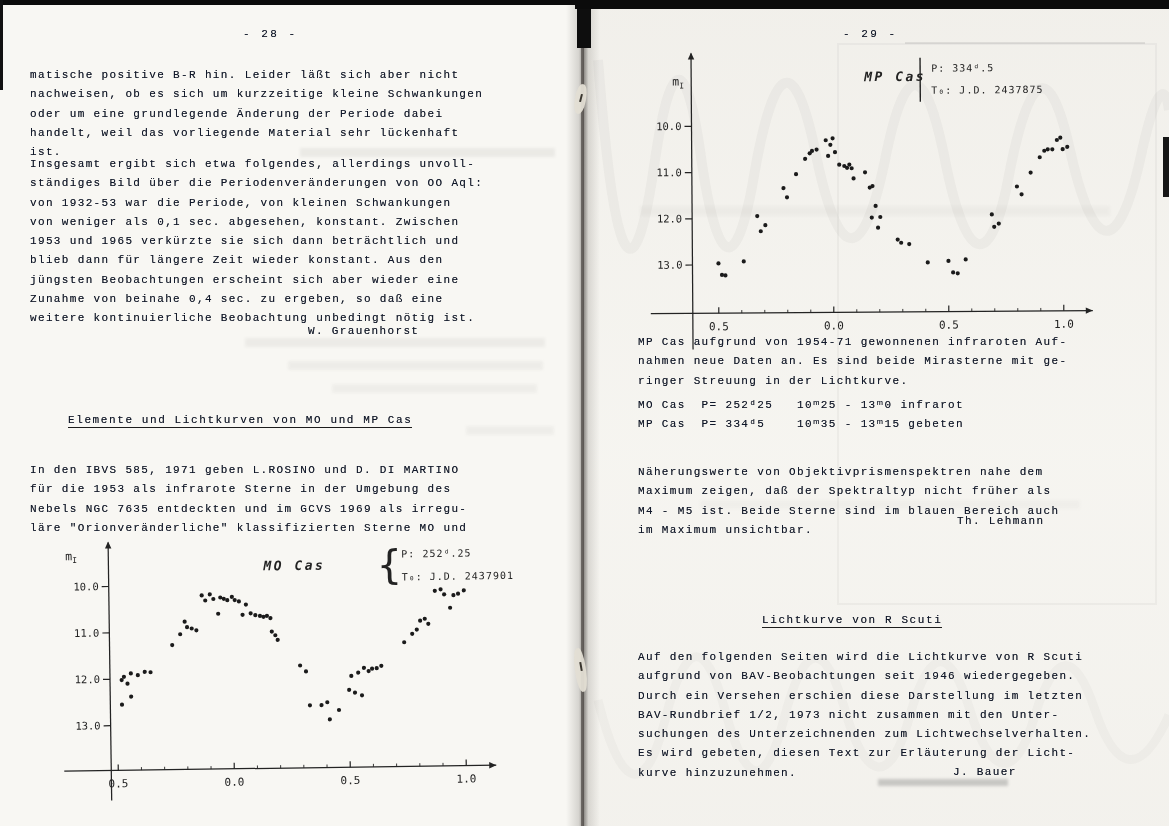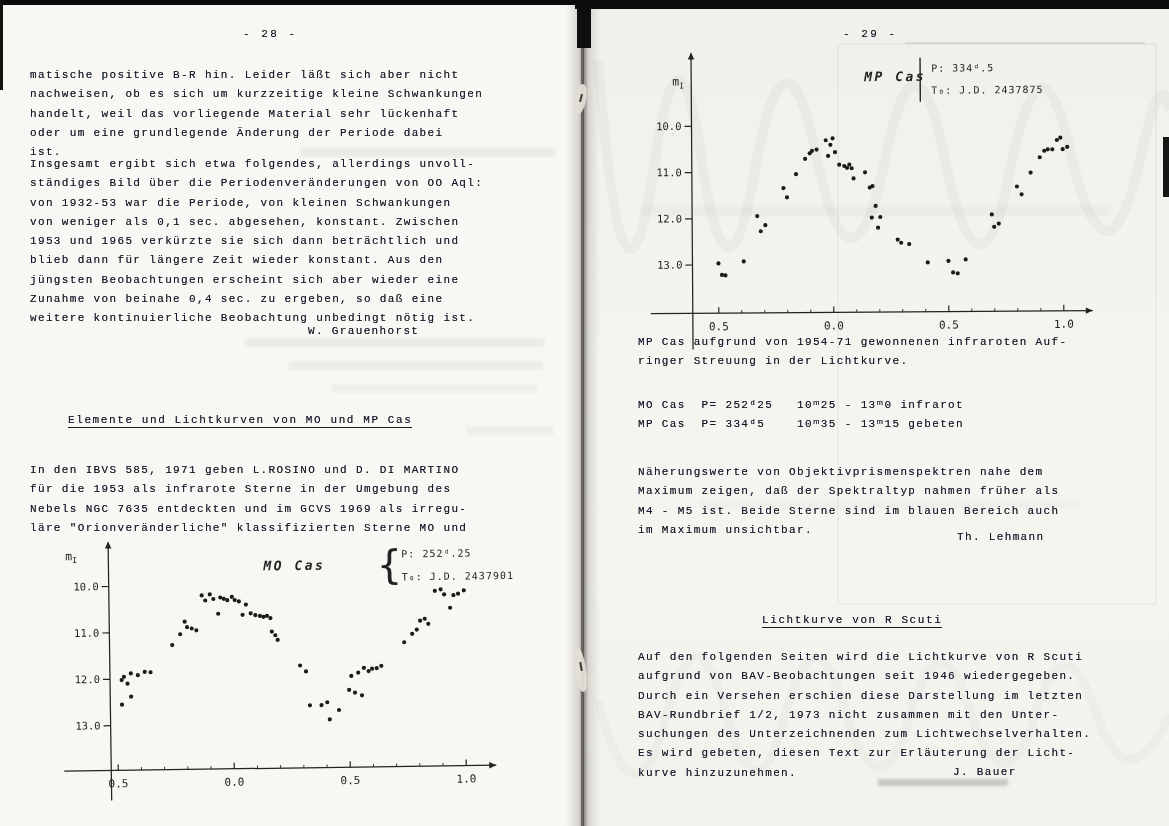--- a/index.html
+++ b/index.html
@@ -58,21 +58,21 @@
   <div class="abs stitch" style="left:580px;top:662px;height:9px;transform:rotate(-10deg);"></div>
 
   <div class="abs topbar" style="left:0;top:0;width:1169px;height:5px;"></div>
   <div class="abs topbar" style="left:575px;top:0;width:594px;height:9px;"></div>
   <div class="abs" style="left:0;top:0;width:3px;height:90px;background:#111;"></div>
   <div class="abs" style="left:1163px;top:137px;width:6px;height:60px;background:#161616;"></div>
 
   <div class="abs" style="left:0;top:0;width:584px;height:826px;">
     <div class="tline pagenum" style="left:243px;top:28px;">- 28 -</div>
 
-    <div class="para" style="left:30px;top:26px;margin-top:40px;"><div class="line">matische positive B-R hin. Leider läßt sich aber nicht</div><div class="line">nachweisen, ob es sich um kurzzeitige kleine Schwankungen</div><div class="line">handelt, weil das vorliegende Material sehr lückenhaft</div><div class="line">oder um eine grundlegende Änderung der Periode dabei</div><div class="line">ist.</div></div>
+    <div class="para" style="left:30px;top:26px;margin-top:40px;"><div class="line">matische positive B-R hin. Leider läßt sich aber nicht</div><div class="line">nachweisen, ob es sich um kurzzeitige kleine Schwankungen</div><div class="line">oder um eine grundlegende Änderung der Periode dabei</div><div class="line">handelt, weil das vorliegende Material sehr lückenhaft</div><div class="line">ist.</div></div>
 
     <div class="para" style="left:30px;top:155px;"><div class="line">Insgesamt ergibt sich etwa folgendes, allerdings unvoll-</div><div class="line">ständiges Bild über die Periodenveränderungen von OO Aql:</div><div class="line">von 1932-53 war die Periode, von kleinen Schwankungen</div><div class="line">von weniger als 0,1 sec. abgesehen, konstant. Zwischen</div><div class="line">1953 und 1965 verkürzte sie sich dann beträchtlich und</div><div class="line">blieb dann für längere Zeit wieder konstant. Aus den</div><div class="line">jüngsten Beobachtungen erscheint sich aber wieder eine</div><div class="line">Zunahme von beinahe 0,4 sec. zu ergeben, so daß eine</div><div class="line">weitere kontinuierliche Beobachtung unbedingt nötig ist.</div></div>
 
     <div class="tline" style="left:308px;top:325px;">W. Grauenhorst</div>
 
     <div class="tline heading" style="left:68px;top:414px;">Elemente und Lichtkurven von MO und MP Cas</div>
 
     <div class="para" style="left:30px;top:450px;margin-top:11px;"><div class="line">In den IBVS 585, 1971 geben L.ROSINO und D. DI MARTINO</div><div class="line">für die 1953 als infrarote Sterne in der Umgebung des</div><div class="line">Nebels NGC 7635 entdeckten und im GCVS 1969 als irregu-</div><div class="line">läre "Orionveränderliche" klassifizierten Sterne MO und</div></div>
 
     <div class="chart" style="left:55px;top:533px;width:470px;height:290px;">
@@ -277,27 +277,27 @@
           <circle cx="404.6" cy="113.796" r="2.1" fill="#1b1b1b"></circle>
           <circle cx="408.05" cy="112.41000000000004" r="2.1" fill="#1b1b1b"></circle>
           <circle cx="412.65" cy="112.41000000000004" r="2.1" fill="#1b1b1b"></circle>
           <circle cx="417.25" cy="103.16999999999999" r="2.1" fill="#1b1b1b"></circle>
           <circle cx="420.7" cy="100.86000000000003" r="2.1" fill="#1b1b1b"></circle>
           <circle cx="423" cy="112.41000000000004" r="2.1" fill="#1b1b1b"></circle>
           <circle cx="427.6" cy="110.1" r="2.1" fill="#1b1b1b"></circle>
         </svg>
       </div>
 
-    <div class="para" style="left:54px;top:333px;"><div class="line">MP Cas aufgrund von 1954-71 gewonnenen infraroten Auf-</div><div class="line">ringer Streuung in der Lichtkurve.</div></div>
+    <div class="para" style="left:54px;top:333px;"><div class="line">MP Cas aufgrund von 1954-71 gewonnenen infraroten Auf-</div><div class="line">nahmen neue Daten an. Es sind beide Mirasterne mit ge-</div><div class="line">ringer Streuung in der Lichtkurve.</div></div>
 
     <div class="para" style="left:54px;top:396px;"><div class="line">MO Cas  P= 252ᵈ25   10ᵐ25 - 13ᵐ0 infrarot</div><div class="line">MP Cas  P= 334ᵈ5    10ᵐ35 - 13ᵐ15 gebeten</div></div>
 
-    <div class="para" style="left:54px;top:463px;"><div class="line">Näherungswerte von Objektivprismenspektren nahe dem</div><div class="line">Maximum zeigen, daß der Spektraltyp nahmen früher als</div><div class="line">M4 - M5 ist. Beide Sterne sind im blauen Bereich auch</div><div class="line">im Maximum unsichtbar.</div></div>
-
-    <div class="tline" style="left:373px;top:531px;text-align:right;">Th. Lehmann</div>
+    <div class="para" style="left:54px;top:463px;"><div class="line">Näherungswerte von Objektivprismenspektren nahe dem</div><div class="line">Maximum zeigen, daß der Spektraltyp nicht früher als</div><div class="line">M4 - M5 ist. Beide Sterne sind im blauen Bereich auch</div><div class="line">im Maximum unsichtbar.</div></div>
+
+    <div class="tline" style="left:373px;top:515px;text-align:right;">Th. Lehmann</div>
 
     <div class="tline heading" style="left:178px;top:614px;">Lichtkurve von R Scuti</div>
 
     <div class="para" style="left:54px;top:648px;"><div class="line">Auf den folgenden Seiten wird die Lichtkurve von R Scuti</div><div class="line">aufgrund von BAV-Beobachtungen seit 1946 wiedergegeben.</div><div class="line">Durch ein Versehen erschien diese Darstellung im letzten</div><div class="line">BAV-Rundbrief 1/2, 1973 nicht zusammen mit den Unter-</div><div class="line">suchungen des Unterzeichnenden zum Lichtwechselverhalten.</div><div class="line">Es wird gebeten, diesen Text zur Erläuterung der Licht-</div><div class="line">kurve hinzuzunehmen.</div></div>
 
     <div class="tline" style="left:369px;top:766px;">J. Bauer</div>
   </div>
 
 </div>
 

